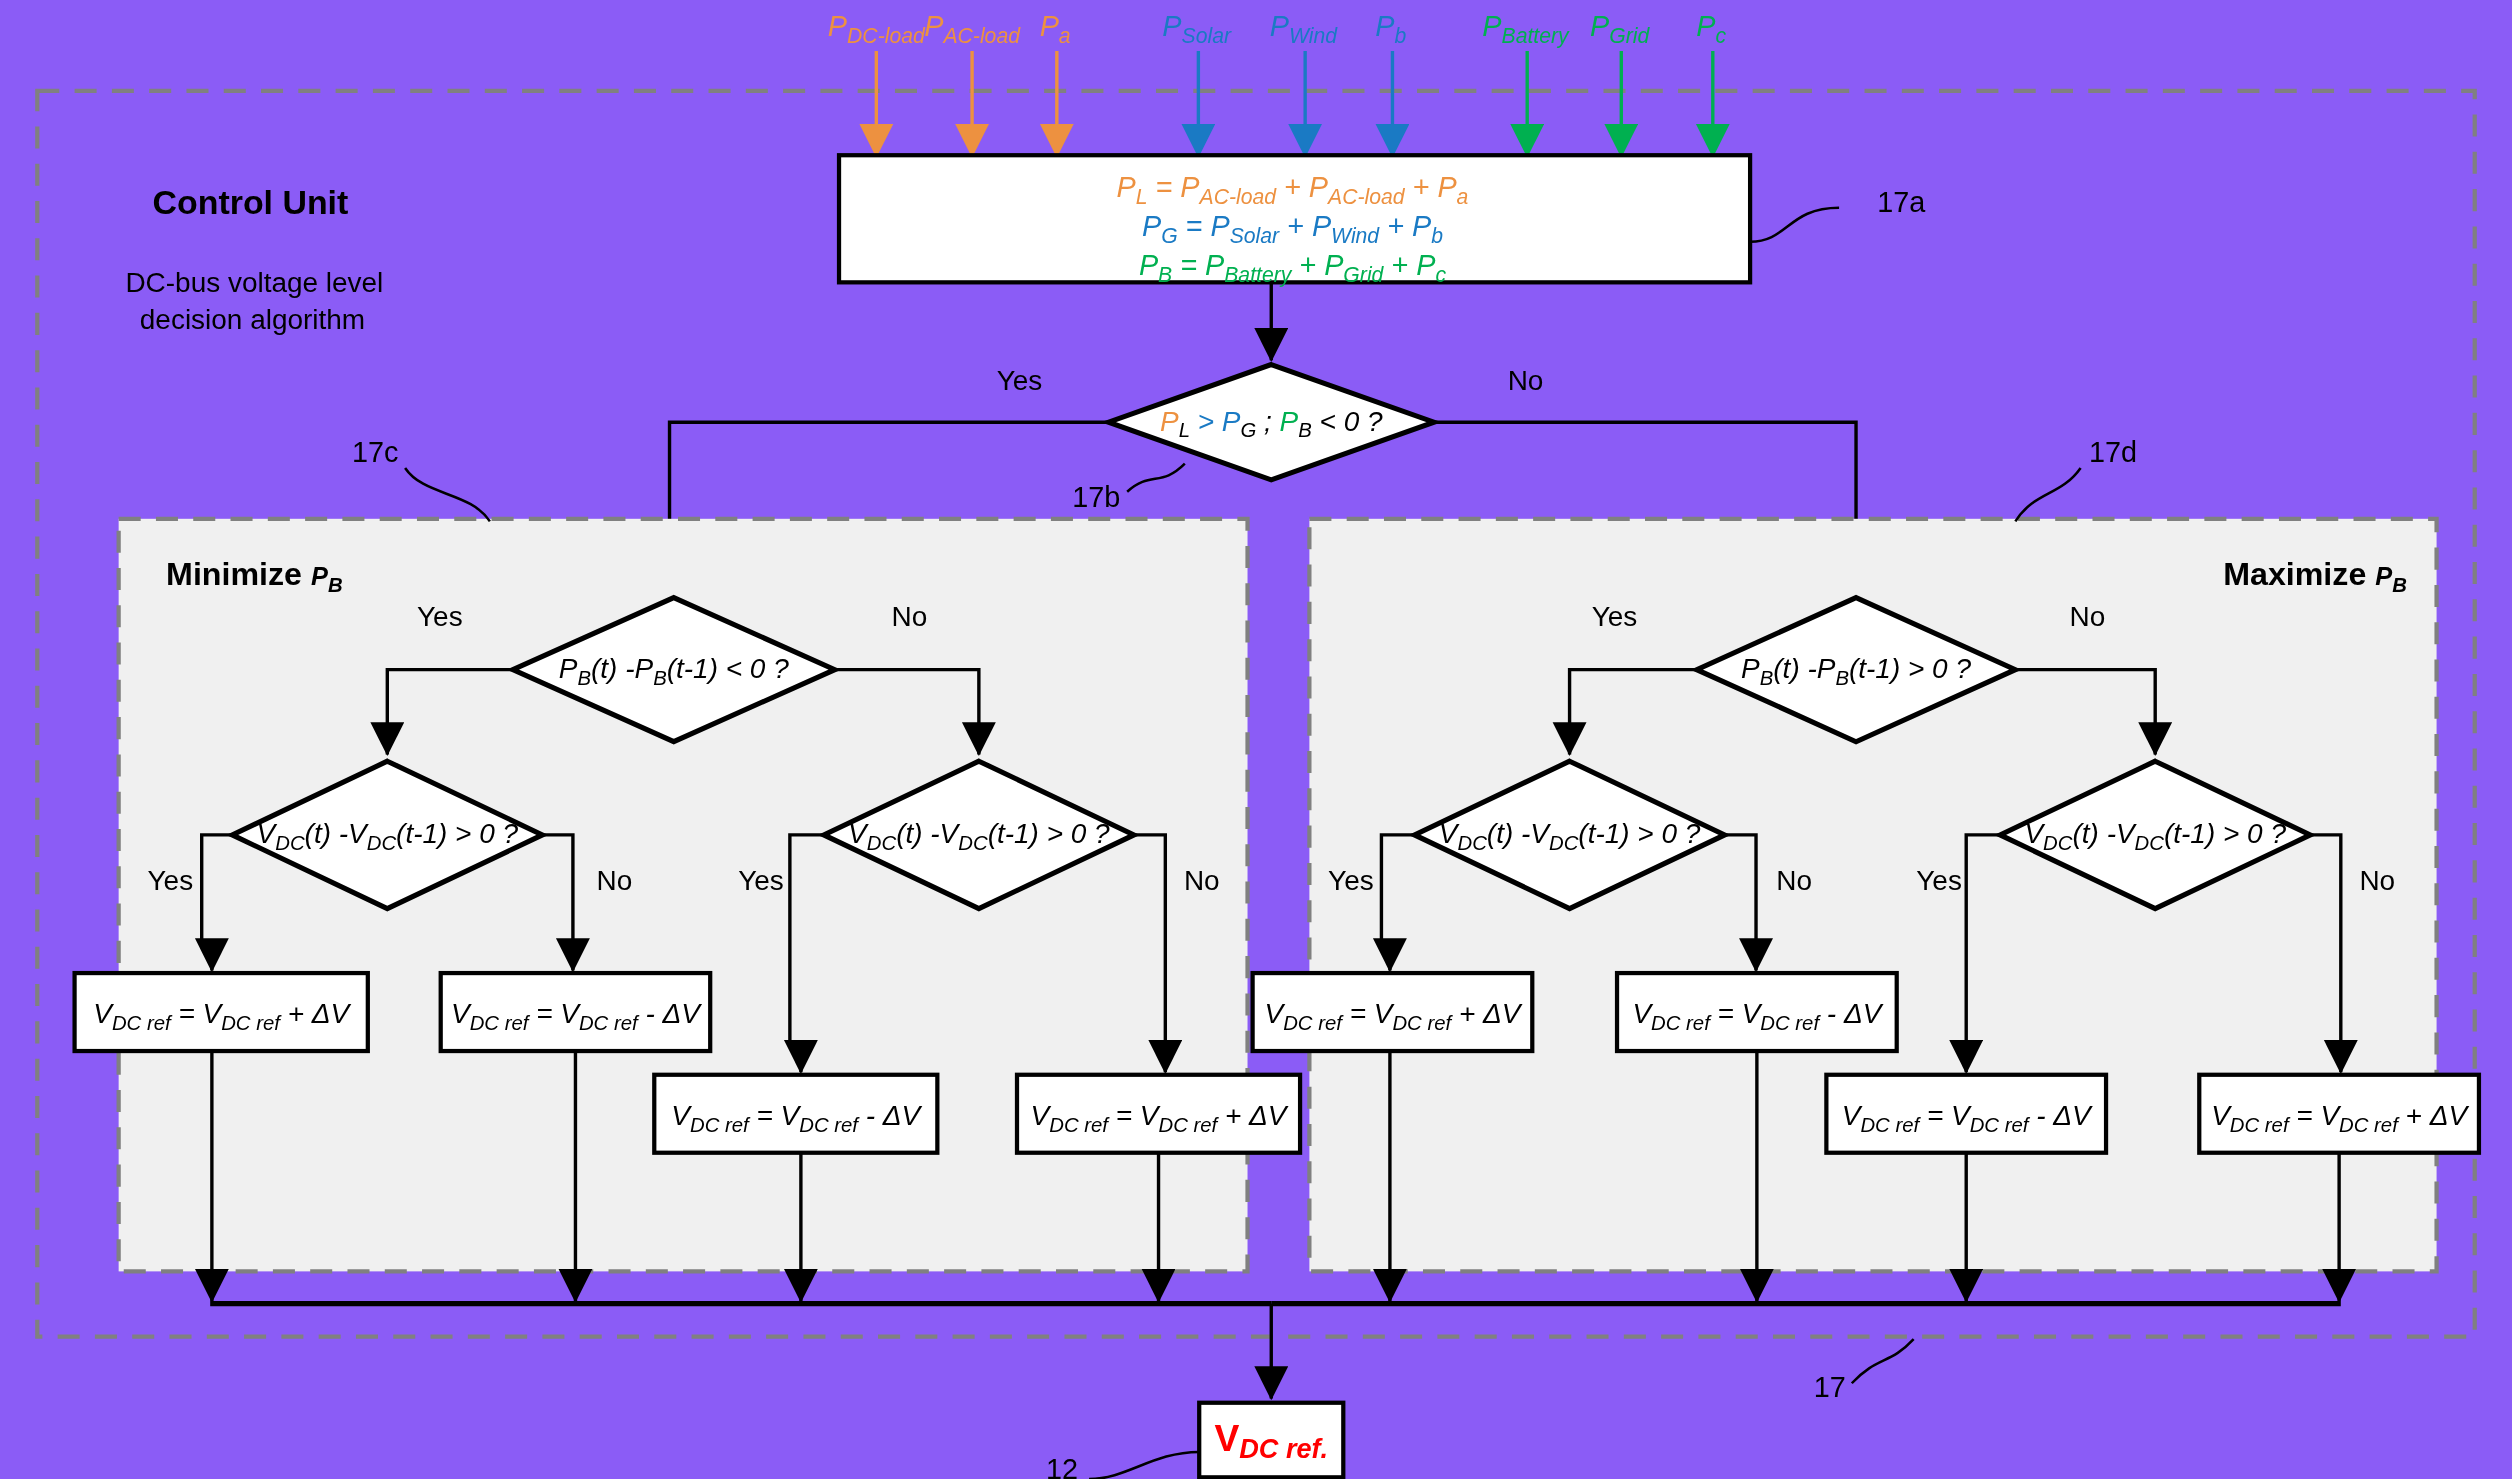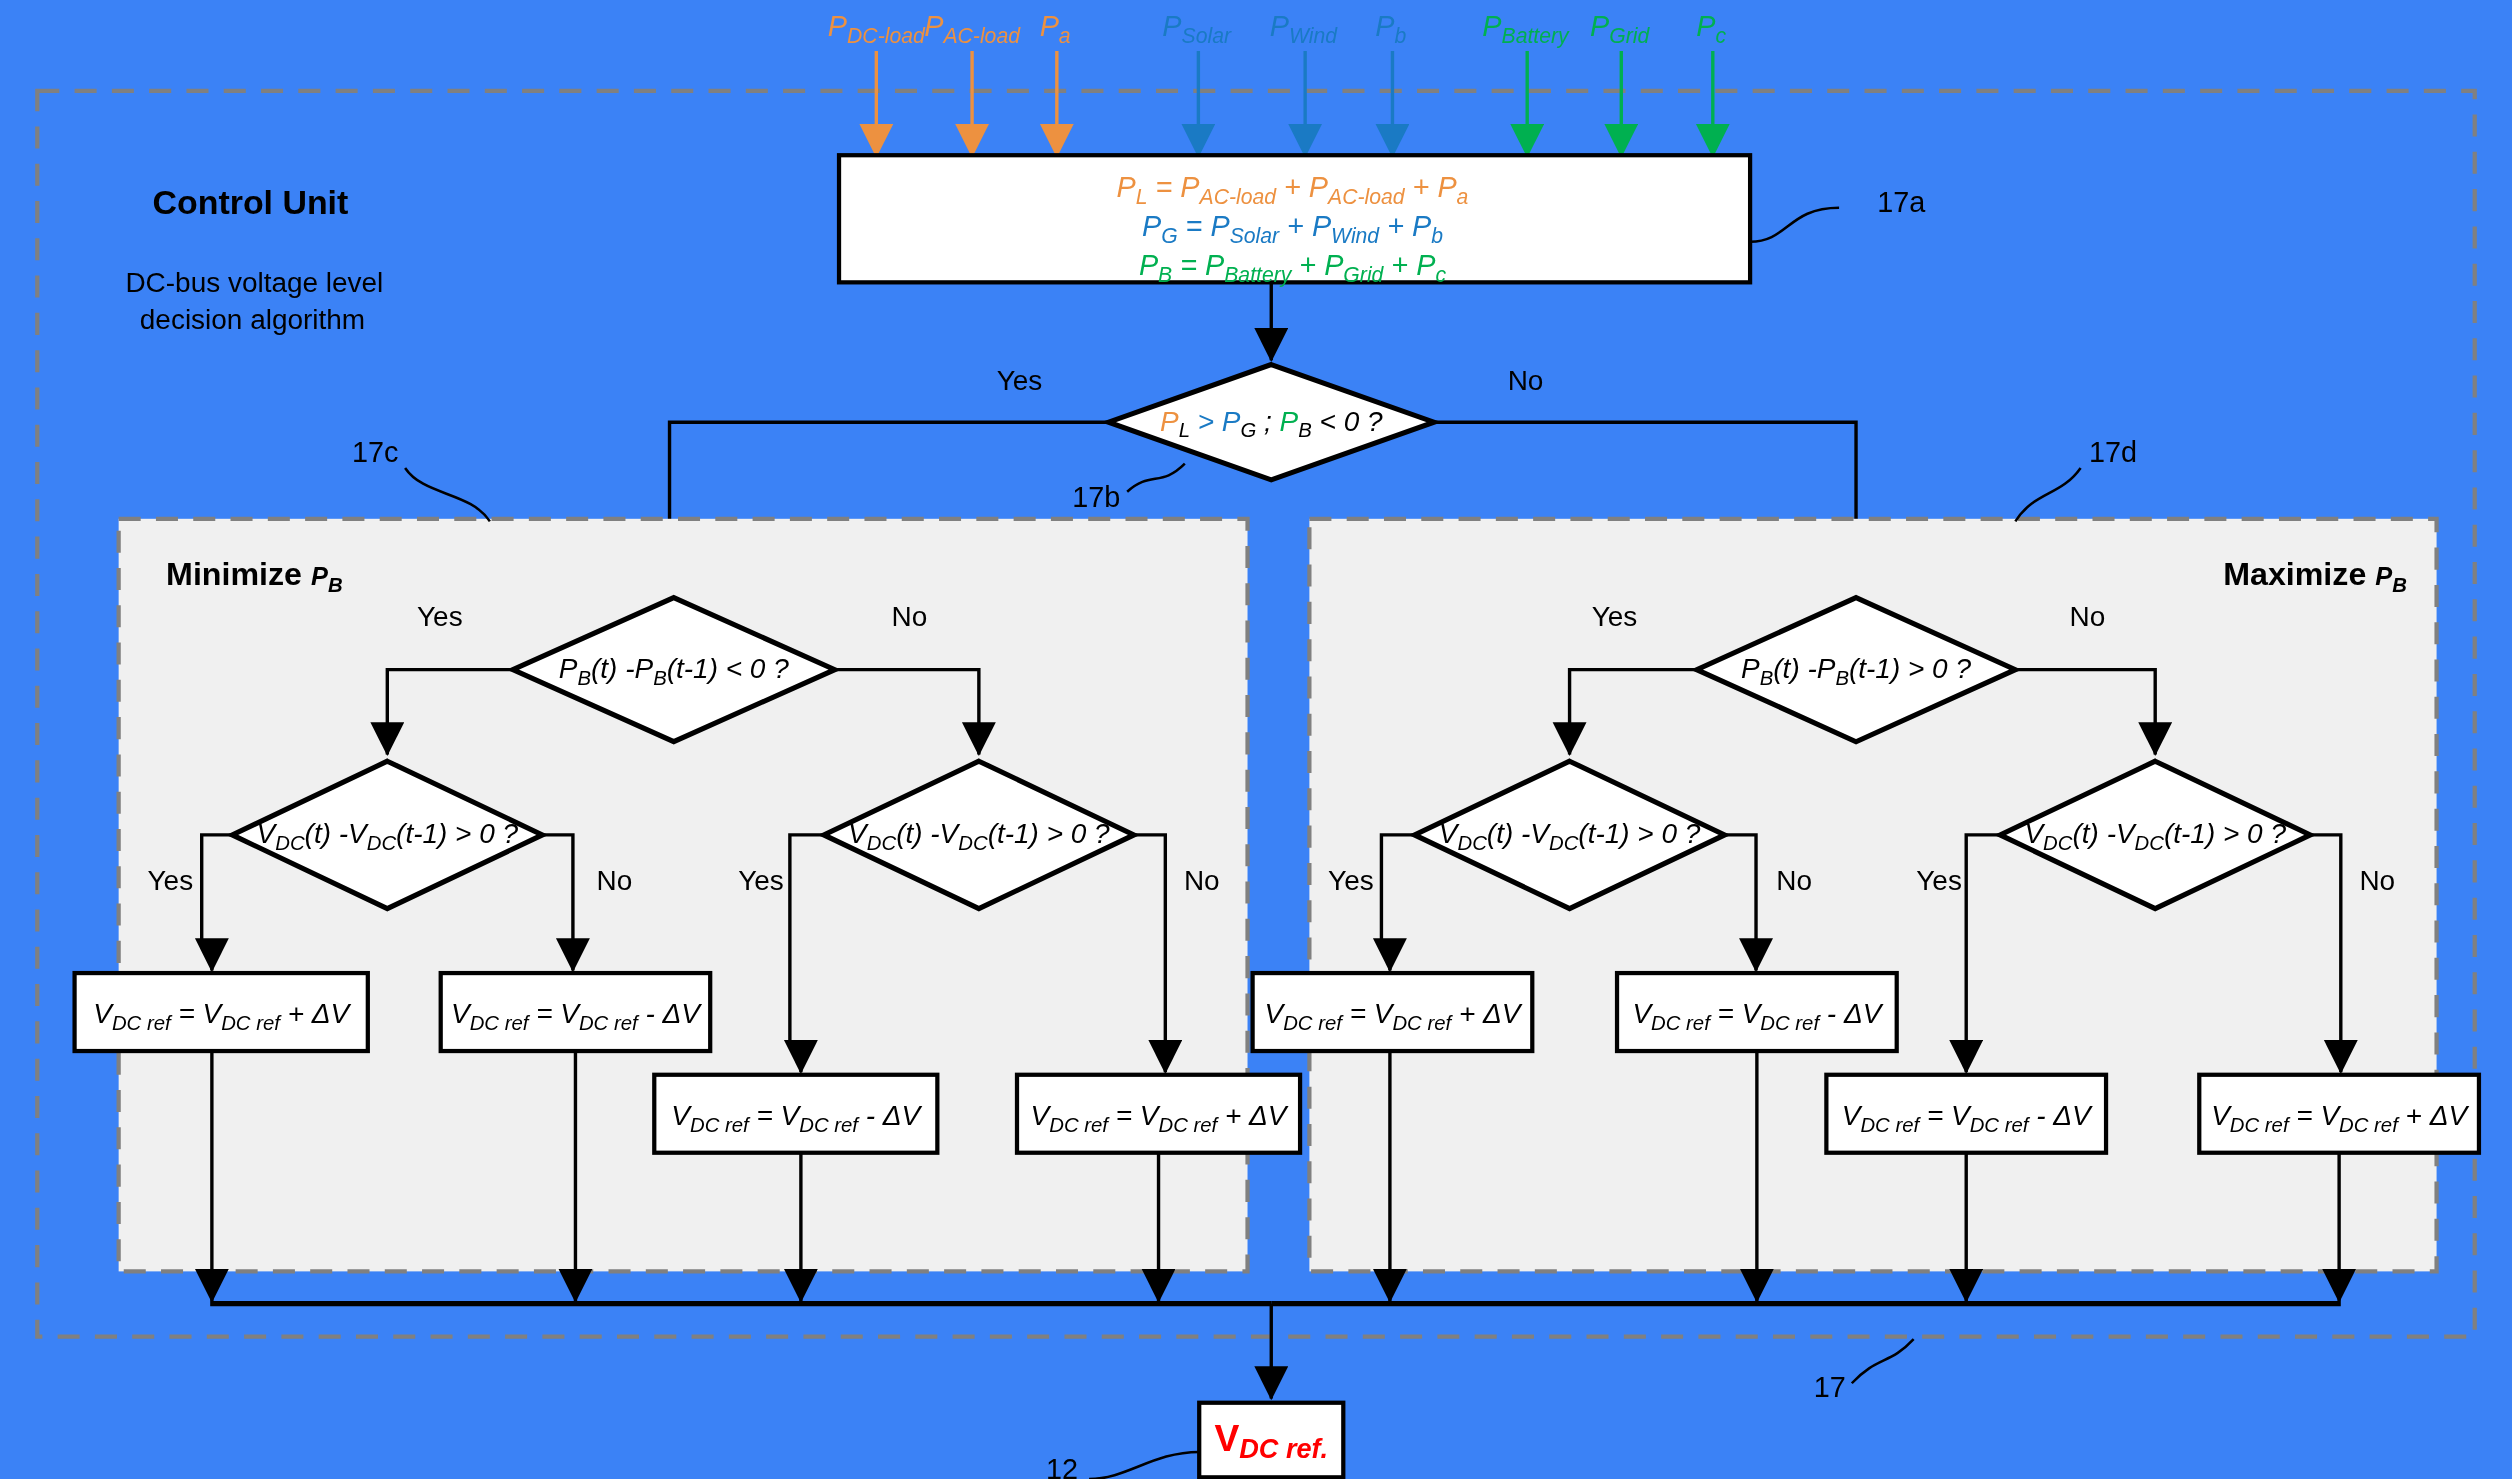--- a/index.html
+++ b/index.html
@@ -1,18 +1,18 @@
 <!DOCTYPE html>
 <html style="font-size:13.6px"><head>
 <meta charset="utf-8">
 <style>
   html,body{margin:0;padding:0;background:#ffffff;}
   body{width:2512px;height:1480px;overflow:hidden;
        font-family:"Liberation Sans","DejaVu Sans",sans-serif;}
-  #stage{position:relative;width:2512px;height:1480px;background:#3b82f6;}
+  #stage{position:relative;width:2512px;height:1480px;background:#8b5cf6;}
   svg#canvas{position:absolute;left:0;top:0;width:2512px;height:1480px;}
   text{font-family:"Liberation Sans","DejaVu Sans",sans-serif;}
   .src-lbl{font-size:34px;font-style:italic;}
   .src-sub{font-size:25px;font-style:italic;}
   .eq{font-size:34px;font-style:italic;}
   .eq-sub{font-size:25px;font-style:italic;}
   .diam-txt{font-size:33px;font-style:italic;fill:#000;}
   .diam-sub{font-size:24px;font-style:italic;fill:#000;}
   .yn{font-size:33px;fill:#000;}
   .box-txt{font-size:33px;font-style:italic;fill:#000;}

